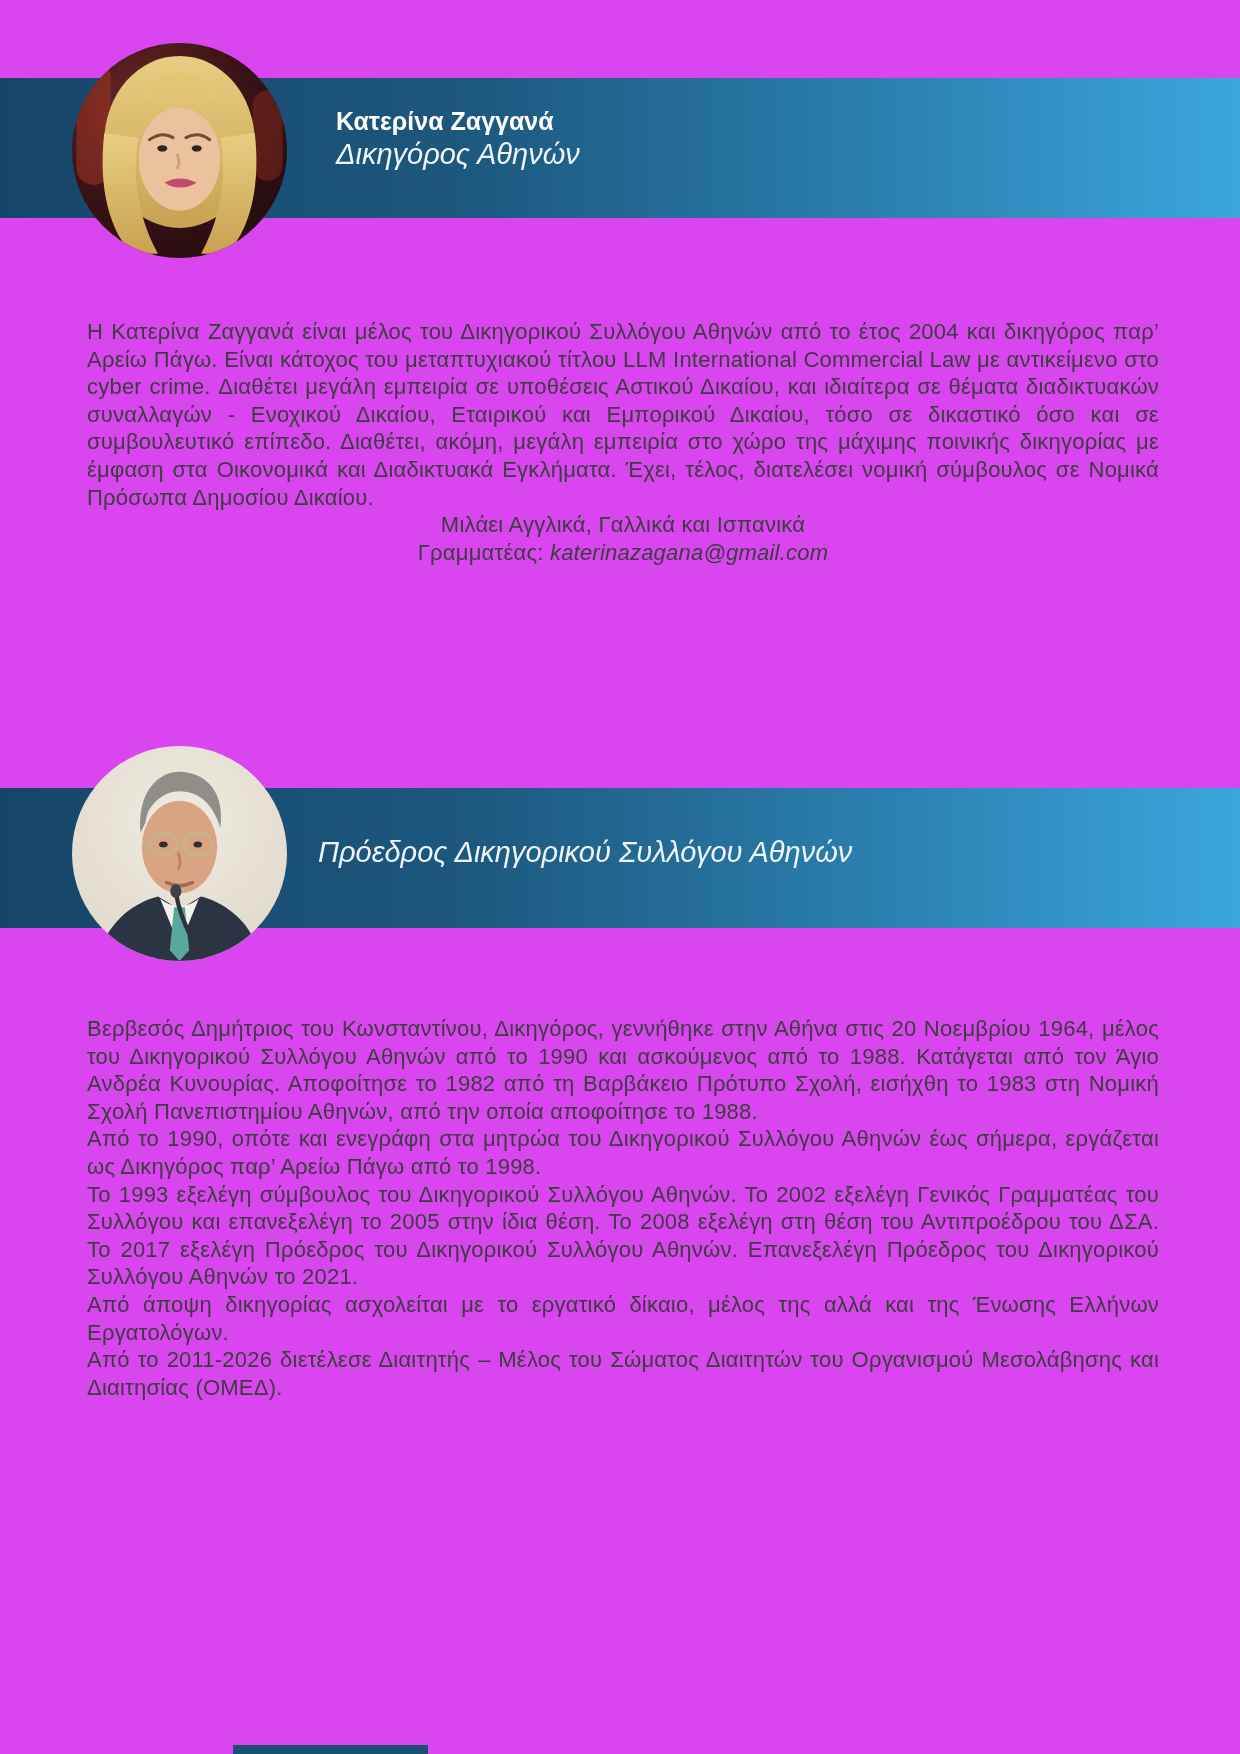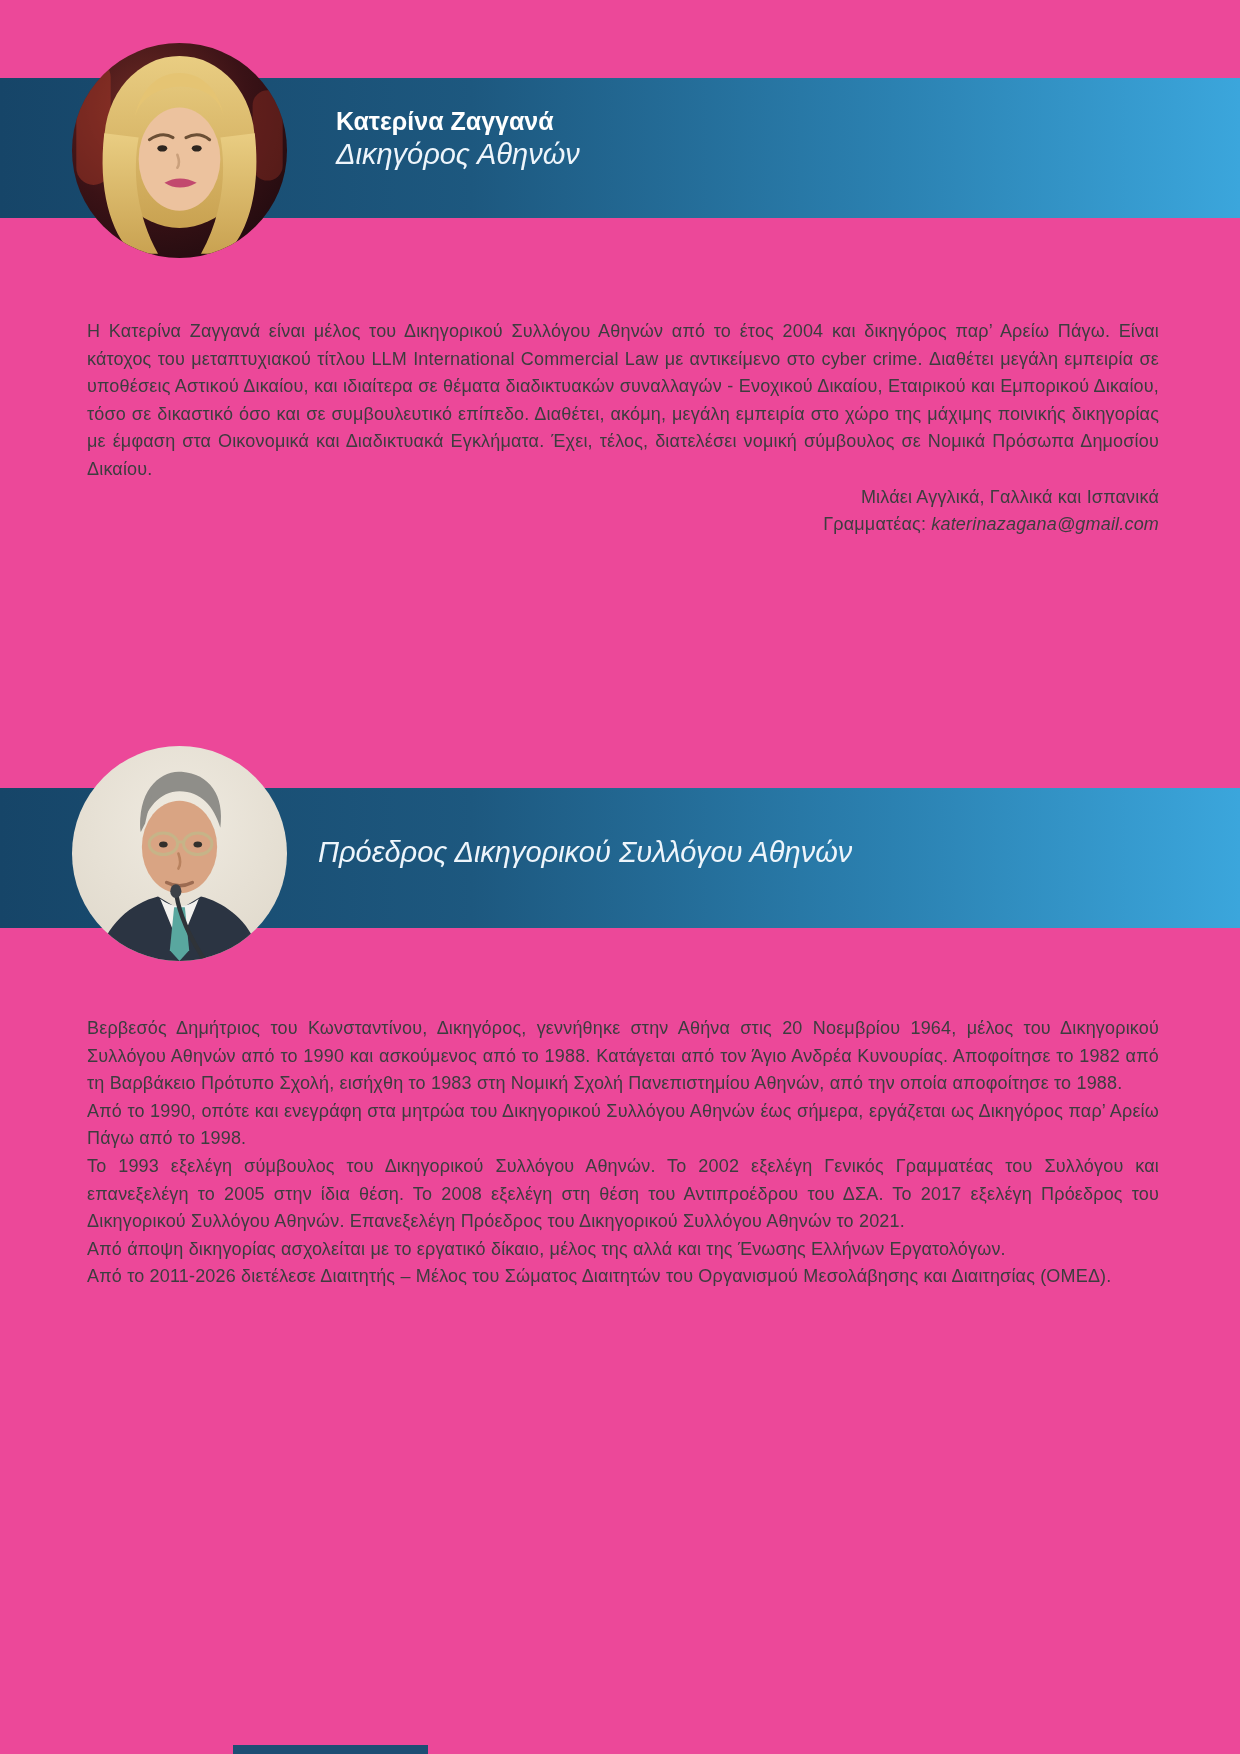--- a/index.html
+++ b/index.html
@@ -1,20 +1,20 @@
 <!DOCTYPE html>
 <html lang="el"><head>
 <meta charset="utf-8">
 <style>
   html, body { margin: 0; padding: 0; background: #ffffff; }
   .page {
     position: relative;
     width: 1240px;
     height: 1754px;
-    background: #ec4899;
+    background: #d946ef;
     overflow: hidden;
     font-family: "Liberation Sans", sans-serif;
   }
 
   
   .band {
     position: absolute;
     left: 0;
     width: 1240px;
     height: 140px;
@@ -42,29 +42,29 @@
   .banner-text .title { font-size: 29px; font-weight: normal; line-height: 33px; color: #eef5fb; font-style: italic; }
   .banner-text-1 { left: 336px; top: 105px; }
   .banner-text-2 { left: 318px; top: 836px; }
 
   
   .bio {
     position: absolute;
     left: 87px;
     width: 1072px;
     color: #3d3d3f;
-    font-size: 18px;
+    font-size: 22px;
     line-height: 27.6px;
     text-align: justify;
     letter-spacing: 0.01em;
   }
   .bio-1 { top: 318px; }
   .bio-2 { top: 1015px; }
   .bio p { margin: 0; }
-  .bio .no-justify { text-align: right; }
+  .bio .no-justify { text-align: center; }
   .email { color: #3d3d3f; text-decoration: none; font-style: italic; }
 
   
   .bottom-fragment {
     position: absolute;
     left: 233px;
     top: 1745px;
     width: 195px;
     height: 9px;
     background: #1d4e74;

